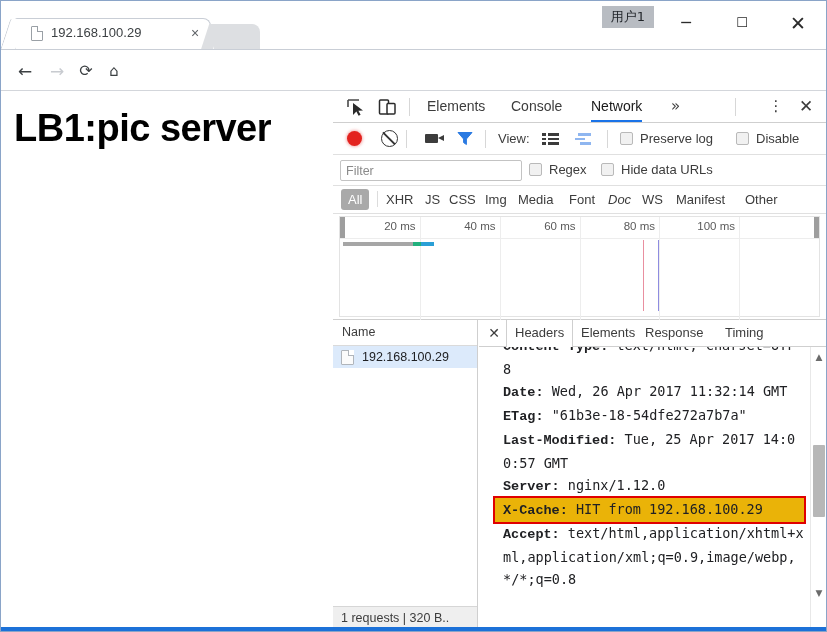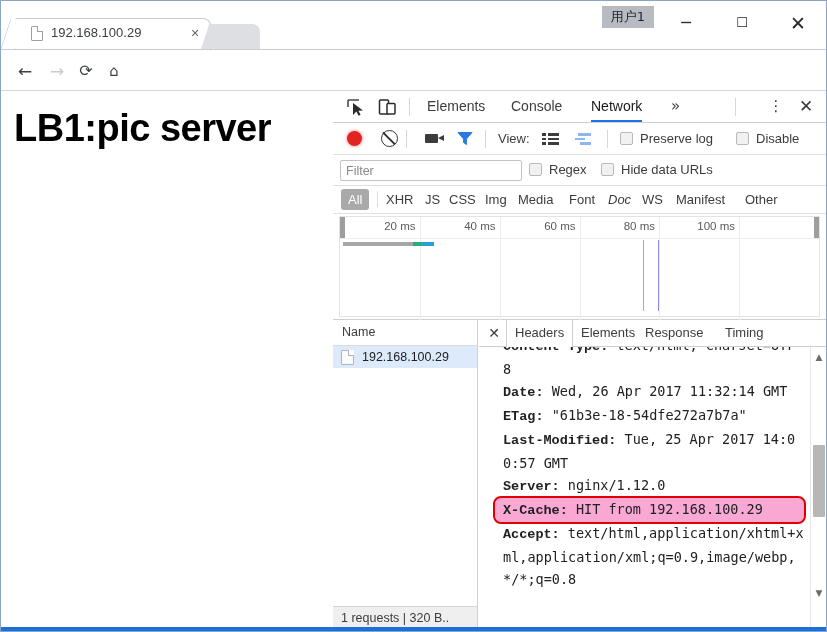--- a/index.html
+++ b/index.html
@@ -381,21 +381,21 @@
     font-family: "DejaVu Sans Mono", monospace;
     word-break: break-all;
   }
   .hdr-line b {
     font-family: Liberation Mono, monospace;
     font-weight: bold; color: #202124;
   }
   .hdr-line.highlight {
     outline: 2.5px solid #e00000;
     margin: 0 6px 0 16px; padding-left: 8px;
-    position: relative; background: #f9a8d4; border-radius: 6px;
+    position: relative; background: #eab308;
   }
   .hdr-section {
     font-size: 13.5px; line-height: 24px; padding-left: 8px;
     font-weight: bold; color: #202124; border-top: 1px solid #e6e6e6;
     margin-top: 3px;
   }
   .hdr-section .tri { font-size: 10px; }
   .hdr-section .viewsrc {
     font-weight: normal; color: #9a9a9a; margin-left: 26px; font-size: 13px;
   }

